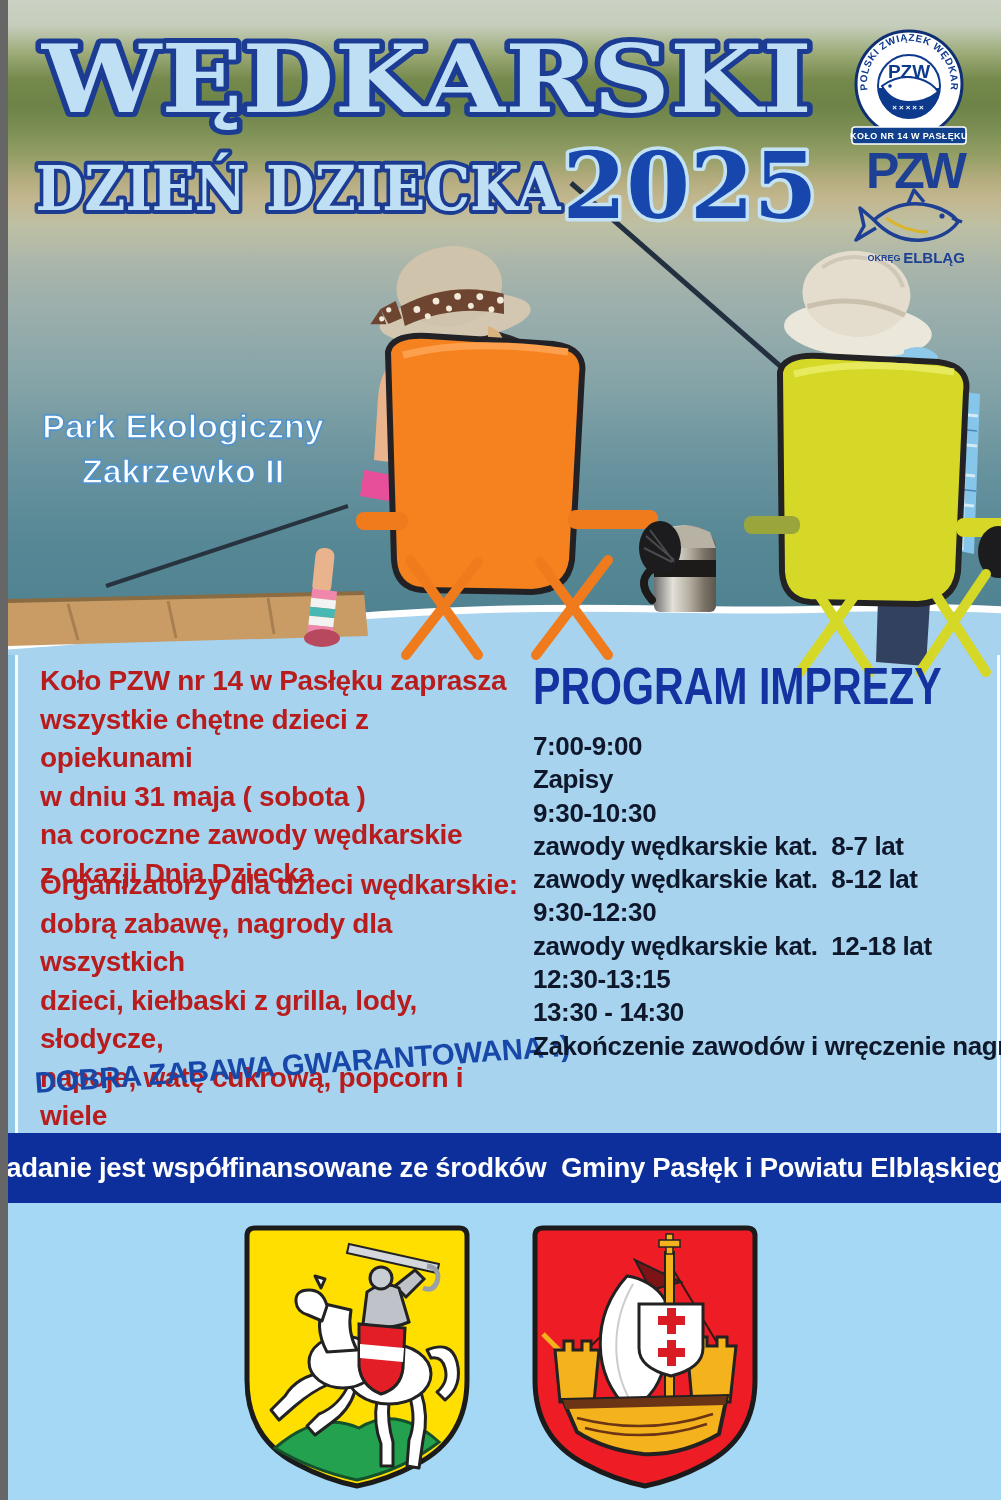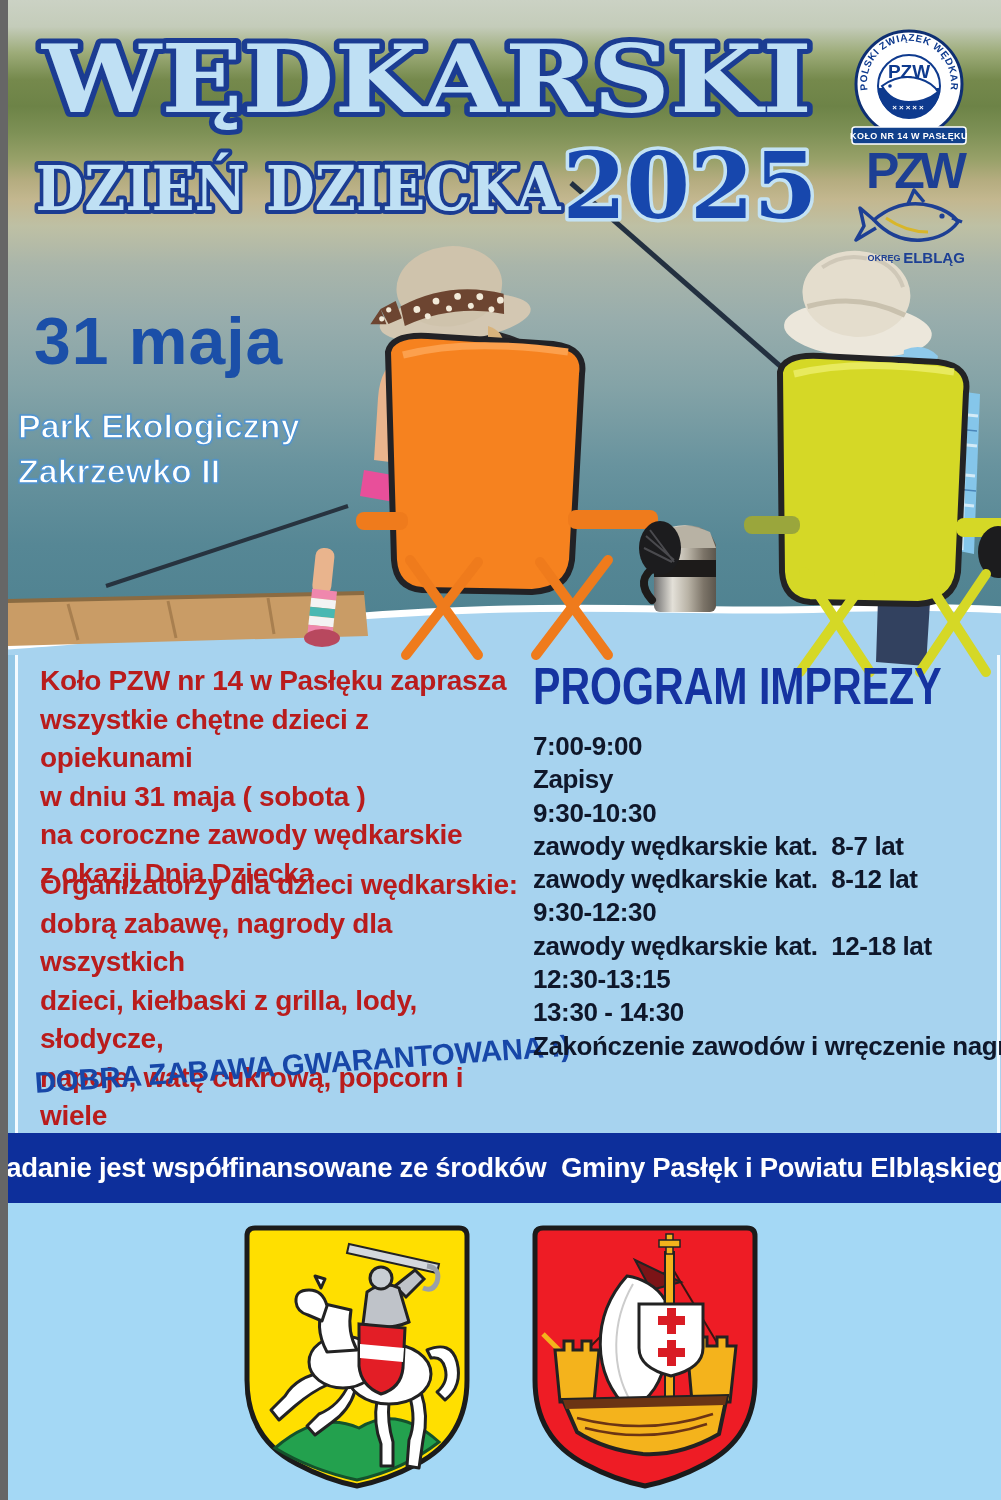--- a/index.html
+++ b/index.html
@@ -14,21 +14,21 @@
   .scene{position:absolute;left:0;top:0;width:1001px;height:700px;z-index:3;}
   .wave{position:absolute;left:0;top:585px;width:1001px;height:82px;z-index:2;}
   
   .t-svg{position:absolute;z-index:4;overflow:visible;}
   #t1{left:22px;top:22px;}
   #t2{left:18px;top:142px;}
   #t3{left:550px;top:132px;}
   .t-main{font-family:"DejaVu Serif",serif;font-weight:bold;}
   .date-day{position:absolute;left:26px;top:303px;z-index:4;
     font-size:66px;font-weight:bold;color:#1b4fa8;letter-spacing:1px;}
-  .loc{position:absolute;left:10px;top:404px;width:330px;z-index:4;
+  .loc{position:absolute;left:10px;top:404px;width:330px;z-index:4;text-align:center;
     font-size:34px;font-weight:bold;color:#fff;line-height:45px;
     -webkit-text-stroke:1.4px #4f93cf;text-shadow:0 0 3px #4f93cf;}
   
   .logo-kolo{position:absolute;left:838px;top:26px;z-index:4;}
   .logo-okreg{position:absolute;left:846px;top:146px;z-index:4;}
   
   .panel{position:absolute;left:0;top:655px;width:1001px;height:478px;background:#a7d3ef;z-index:1;}
   .edge-strip{position:absolute;top:655px;width:8px;height:478px;background:#93c7e6;z-index:2;}
   .edge-strip.l{left:0;} .edge-strip.r{left:993px;}
   .edge-line{position:absolute;top:655px;width:3px;height:478px;background:#f4fbff;z-index:2;}
@@ -220,21 +220,20 @@
       <path d="M20,74 L6,62 L10,80 L2,94 L22,82"></path>
       <path d="M54,58 L60,44 L70,56"></path>
       <path d="M98,72 l10,4"></path>
     </g>
     <path d="M32,72 Q52,86 74,86" fill="none" stroke="#d8b62a" stroke-width="3"></path>
     <circle cx="88" cy="70" r="2.6" fill="#1d3f94"></circle>
     <text x="30" y="115" text-anchor="middle" font-size="9" font-weight="bold" fill="#1d3f94">OKRĘG</text>
     <text x="80" y="117" text-anchor="middle" font-size="15" font-weight="bold" fill="#1d3f94">ELBLĄG</text>
   </svg>
 
-  <div class="date-day">31 maja</div>
   <div class="loc">
     <div>Park Ekologiczny</div>
     <div>Zakrzewko II</div>
   </div>
 
   <div class="panel"></div>
   <div class="edge-strip l"></div>
   <div class="edge-strip r"></div>
   <div class="edge-line l"></div>
   <div class="edge-line r"></div>

